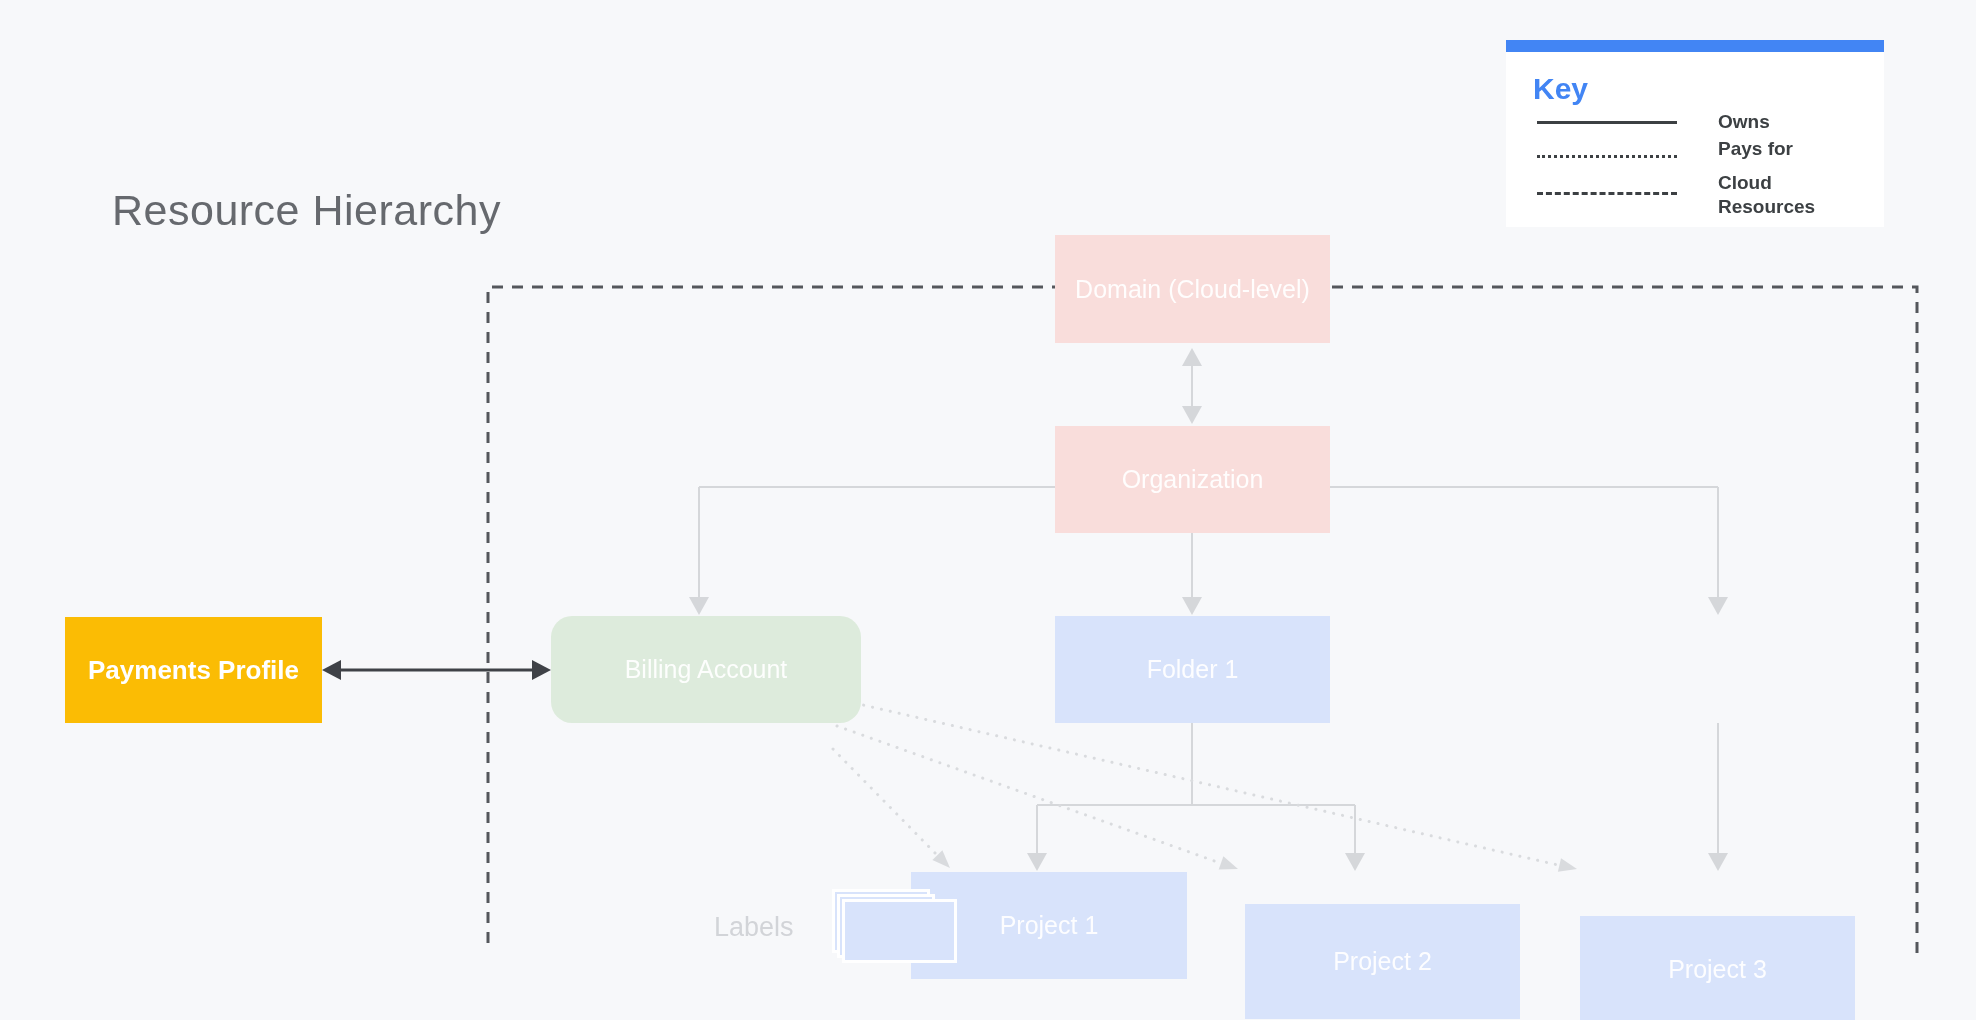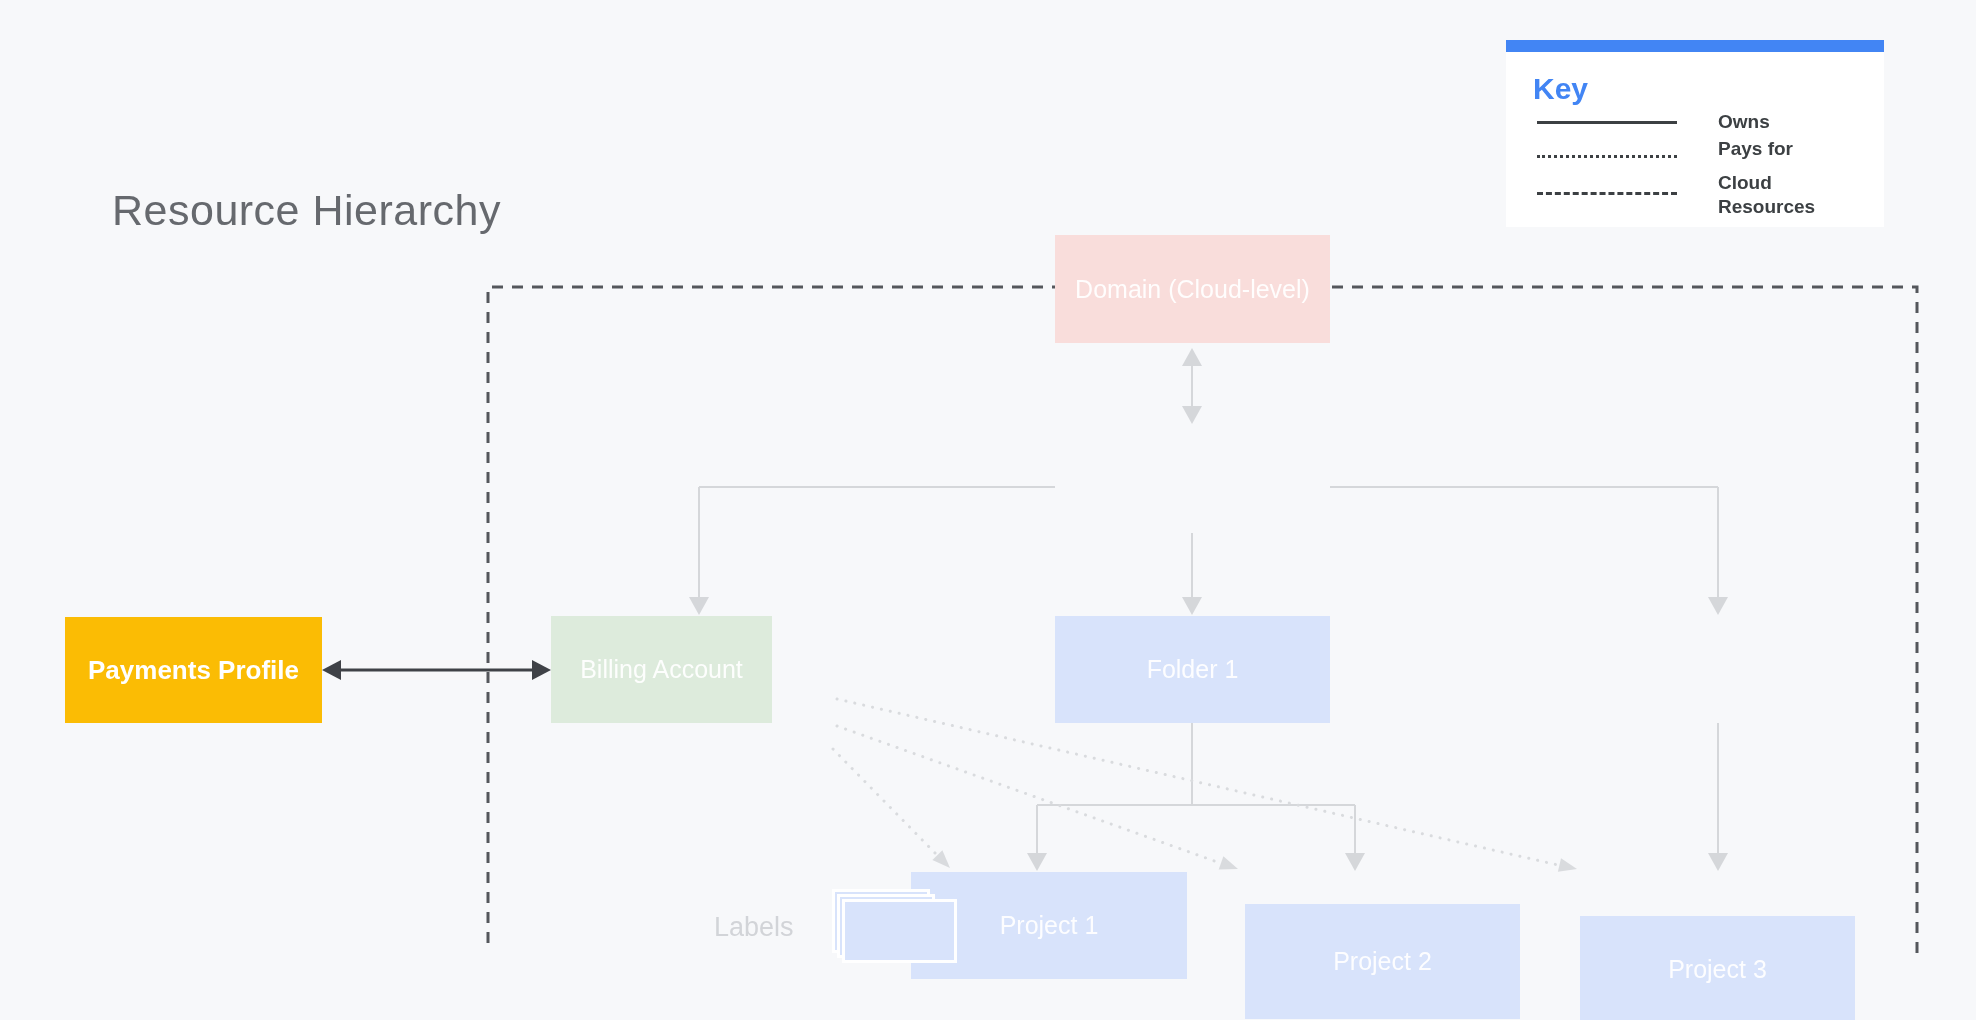--- a/index.html
+++ b/index.html
@@ -112,22 +112,23 @@
 
     <g>
       <line class="dark" x1="338" y1="670" x2="535" y2="670"></line>
       <polygon class="dark-head" points="341,660 341,680 322,670"></polygon>
       <polygon class="dark-head" points="532,660 532,680 551,670"></polygon>
     </g>
   </svg>
 
   <div class="node red" style="left:1055px;top:235px;width:275px;height:108px;">Domain (Cloud-level)</div>
 
+  <div class="node red" style="left:1055px;top:426px;width:275px;height:107px;">Organization</div>
 
-  <div class="node green" style="left:551px;top:616px;width:221px;height:107px;">Billing Account</div>
+  <div class="node green" style="left:551px;top:616px;width:310px;height:107px;border-radius:21px;">Billing Account</div>
 
   <div class="node blue" style="left:1055px;top:616px;width:275px;height:107px;">Folder 1</div>
 
 
   <div class="node blue" style="left:911px;top:872px;width:276px;height:107px;">Project 1</div>
 
   <div class="node blue" style="left:1245px;top:904px;width:275px;height:115px;">Project 2</div>
 
   <div class="node blue" style="left:1580px;top:916px;width:275px;height:107px;">Project 3</div>
 

